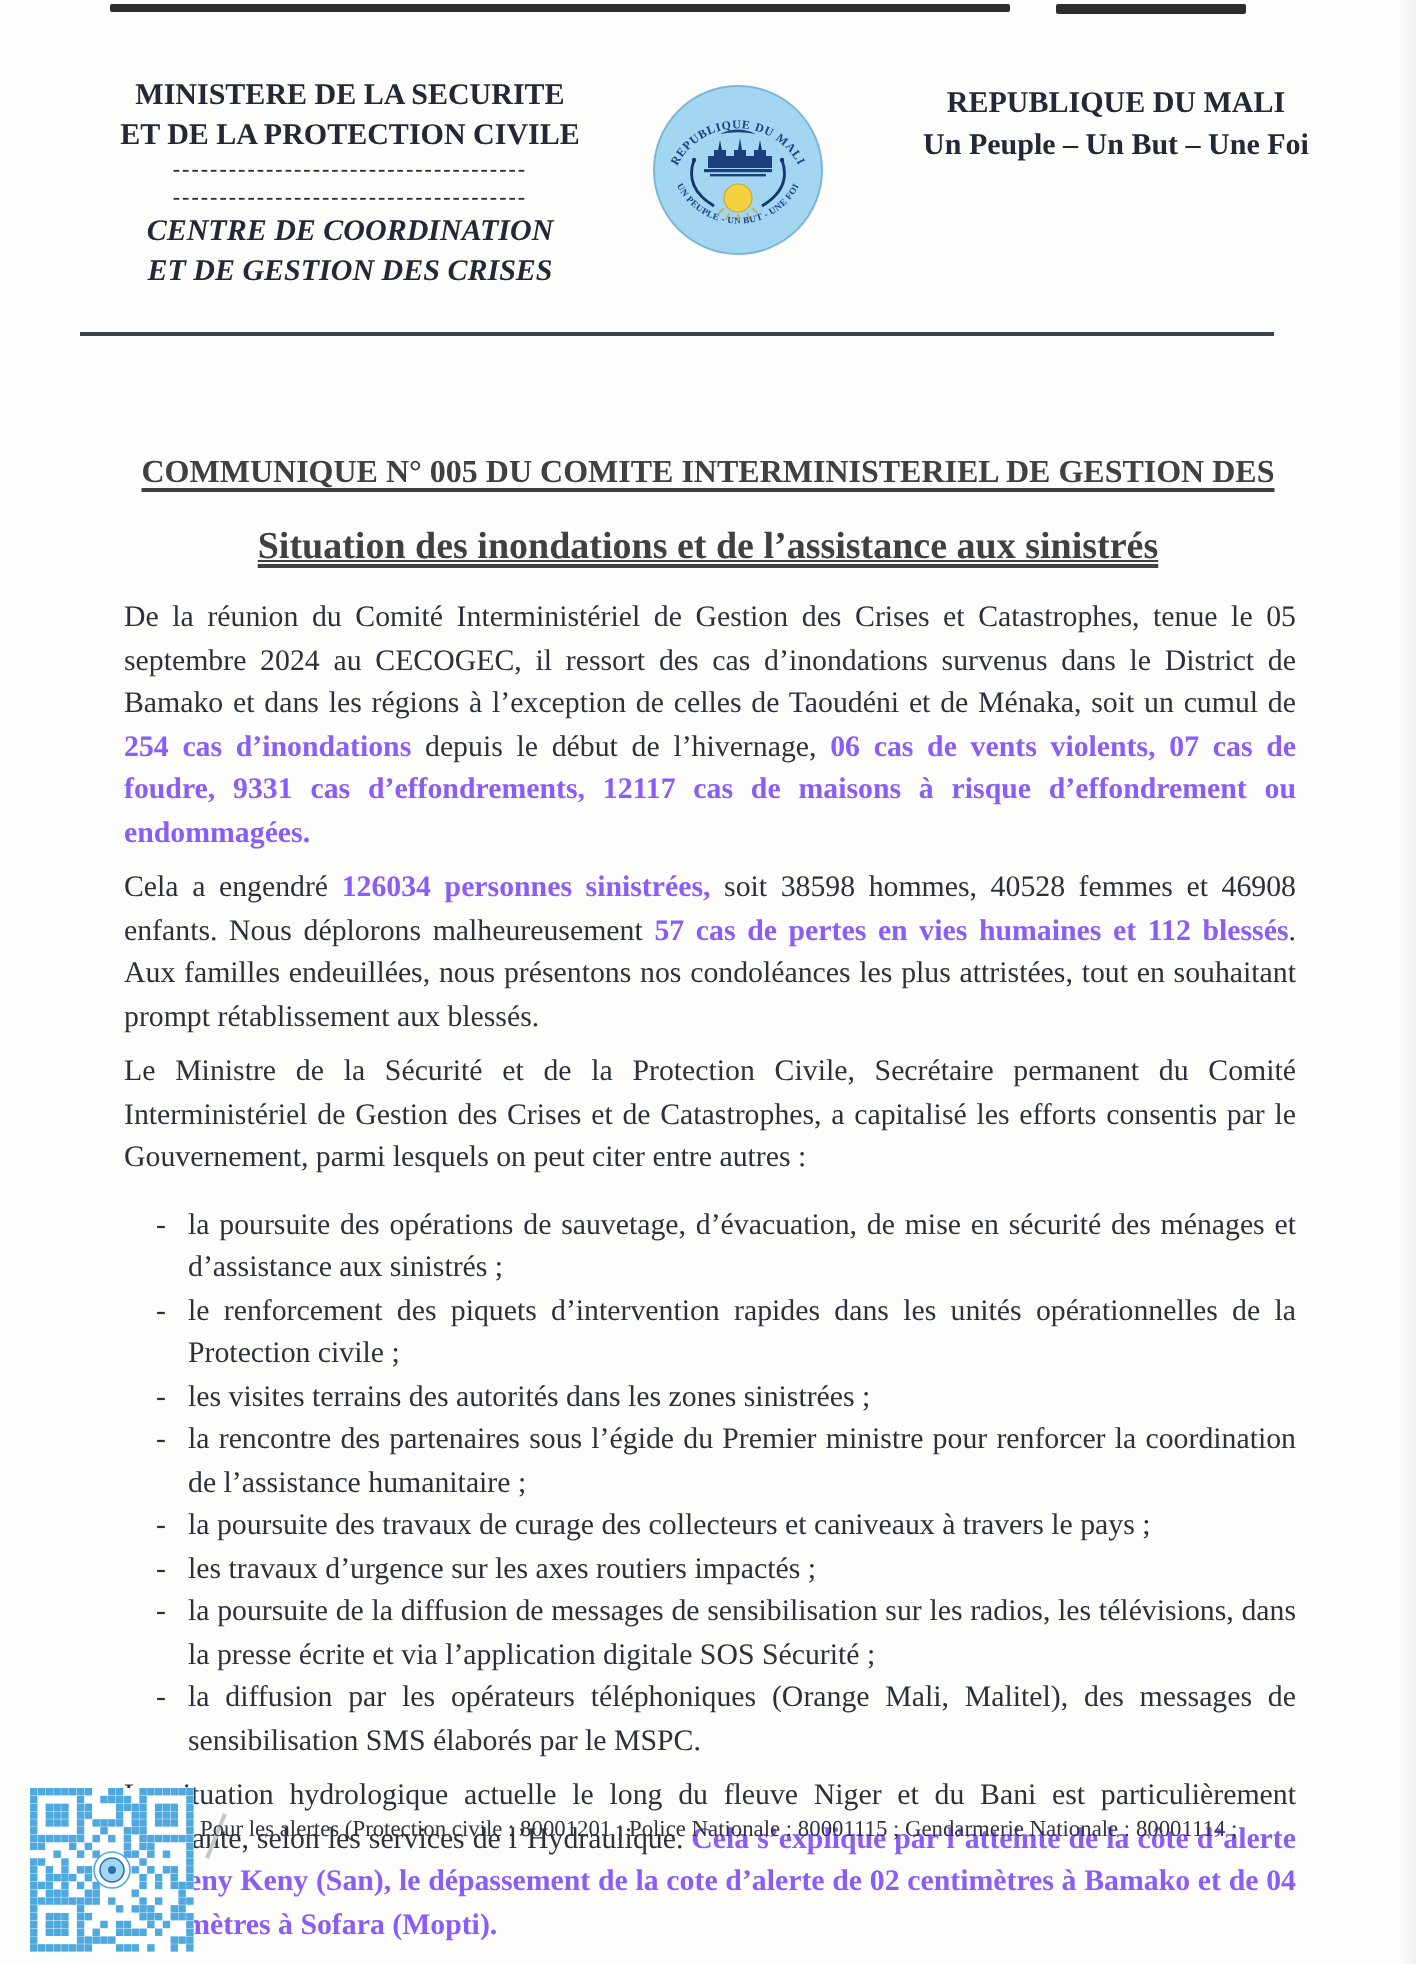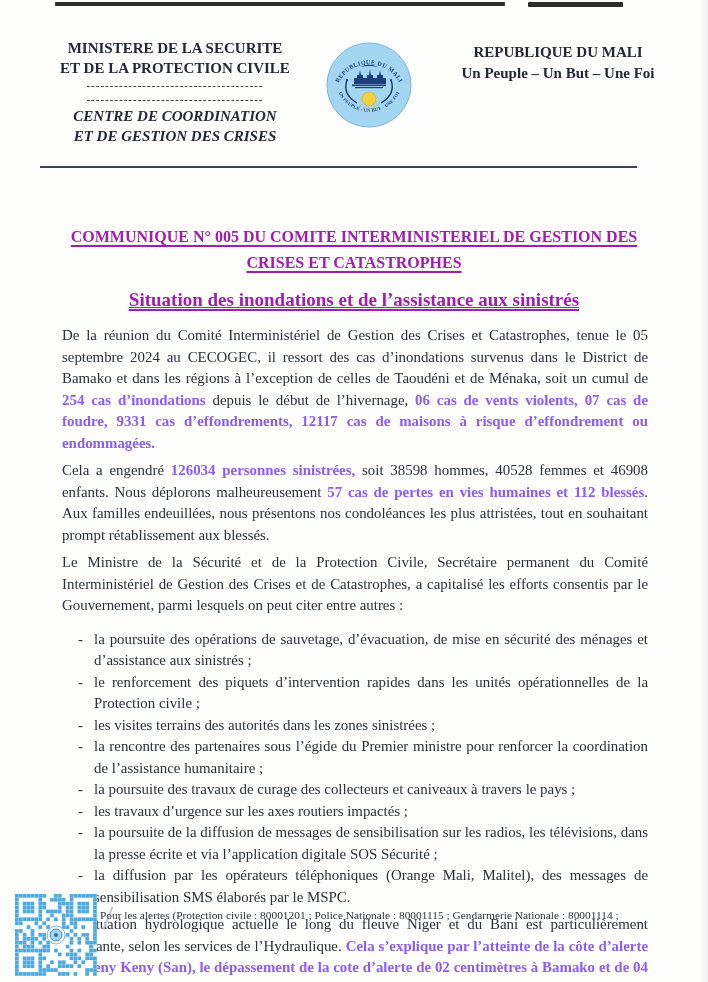--- a/index.html
+++ b/index.html
@@ -30,21 +30,21 @@
     line-height:20px;color:#232836;}
   .h-left .sep{font-weight:bold;font-size:11px;letter-spacing:1px;line-height:14px;color:#2a2f3a;
     overflow:hidden;white-space:nowrap;}
   .h-left .centre{ text-align:center;font-style:italic;}
   .emblem{position:absolute;left:326px;top:42px;width:86px;height:86px;}
   .h-right{position:absolute;right:34px;top:42px;width:232px;text-align:center;
     font-weight:bold;font-size:15px;line-height:21px;color:#232836;}
   .rule{position:absolute;left:40px;top:166px;width:597px;border-top:2px solid #3e4450;}
 
   
-  .title-block{margin-top:56px;text-align:center;font-weight:bold;color:#a21caf;}
+  .title-block{margin-top:56px;text-align:center;font-weight:bold;color:#404040;}
   .title-line{font-size:16px;line-height:26px;}
   .title-line span, .subtitle span{
     text-decoration:underline;text-decoration-thickness:1.5px;text-underline-offset:3px;}
   .subtitle{margin-top:13px;font-size:19px;font-weight:bold;text-decoration:underline;}
 
   
   .body{margin:14px 60px 0 62px;font-size:14.9px;line-height:21.5px;text-align:justify;}
   .body p{margin:0 0 6px 0;}
   .b{font-weight:bold;color:#8b5cf6;}
   .action-list{list-style:none;margin:0 0 6px 0;padding:0;}
@@ -121,21 +121,20 @@
     <div class="h-right">
       <div>REPUBLIQUE DU MALI</div>
       <div>Un Peuple – Un But – Une Foi</div>
     </div>
   </div>
 
   <div class="rule"></div>
 
   <div class="title-block">
     <div class="title-line"><span>COMMUNIQUE N° 005  DU COMITE INTERMINISTERIEL DE GESTION DES</span></div>
-    <div class="title-line"><span>CRISES ET CATASTROPHES</span></div>
     <div class="subtitle"><span>Situation des inondations et de l’assistance aux sinistrés</span></div>
   </div>
 
   <div class="body">
     <p><span>De la réunion du Comité Interministériel de Gestion des Crises et Catastrophes, tenue le 05 septembre 2024 au CECOGEC, il ressort des cas d’inondations survenus dans le District de Bamako et dans les régions à l’exception de celles de Taoudéni et de Ménaka, soit un cumul de </span><span class="b">254 cas d’inondations</span><span> depuis le début de l’hivernage, </span><span class="b">06 cas de vents violents, 07 cas de foudre, 9331 cas d’effondrements, 12117 cas de maisons à risque d’effondrement ou endommagées.</span></p>
     <p><span>Cela a engendré </span><span class="b">126034 personnes sinistrées,</span><span> soit 38598 hommes, 40528 femmes et 46908 enfants. Nous déplorons malheureusement </span><span class="b">57 cas de pertes en vies humaines et 112 blessés</span><span>. Aux familles endeuillées, nous présentons nos condoléances les plus attristées, tout en souhaitant prompt rétablissement aux blessés.</span></p>
     <p style="margin-bottom:12px;"><span>Le Ministre de la Sécurité et de la Protection Civile, Secrétaire permanent du Comité Interministériel de Gestion des Crises et de Catastrophes, a capitalisé les efforts consentis par le Gouvernement, parmi lesquels on peut citer entre autres :</span></p>
 
     <ul class="action-list">
   <li>

